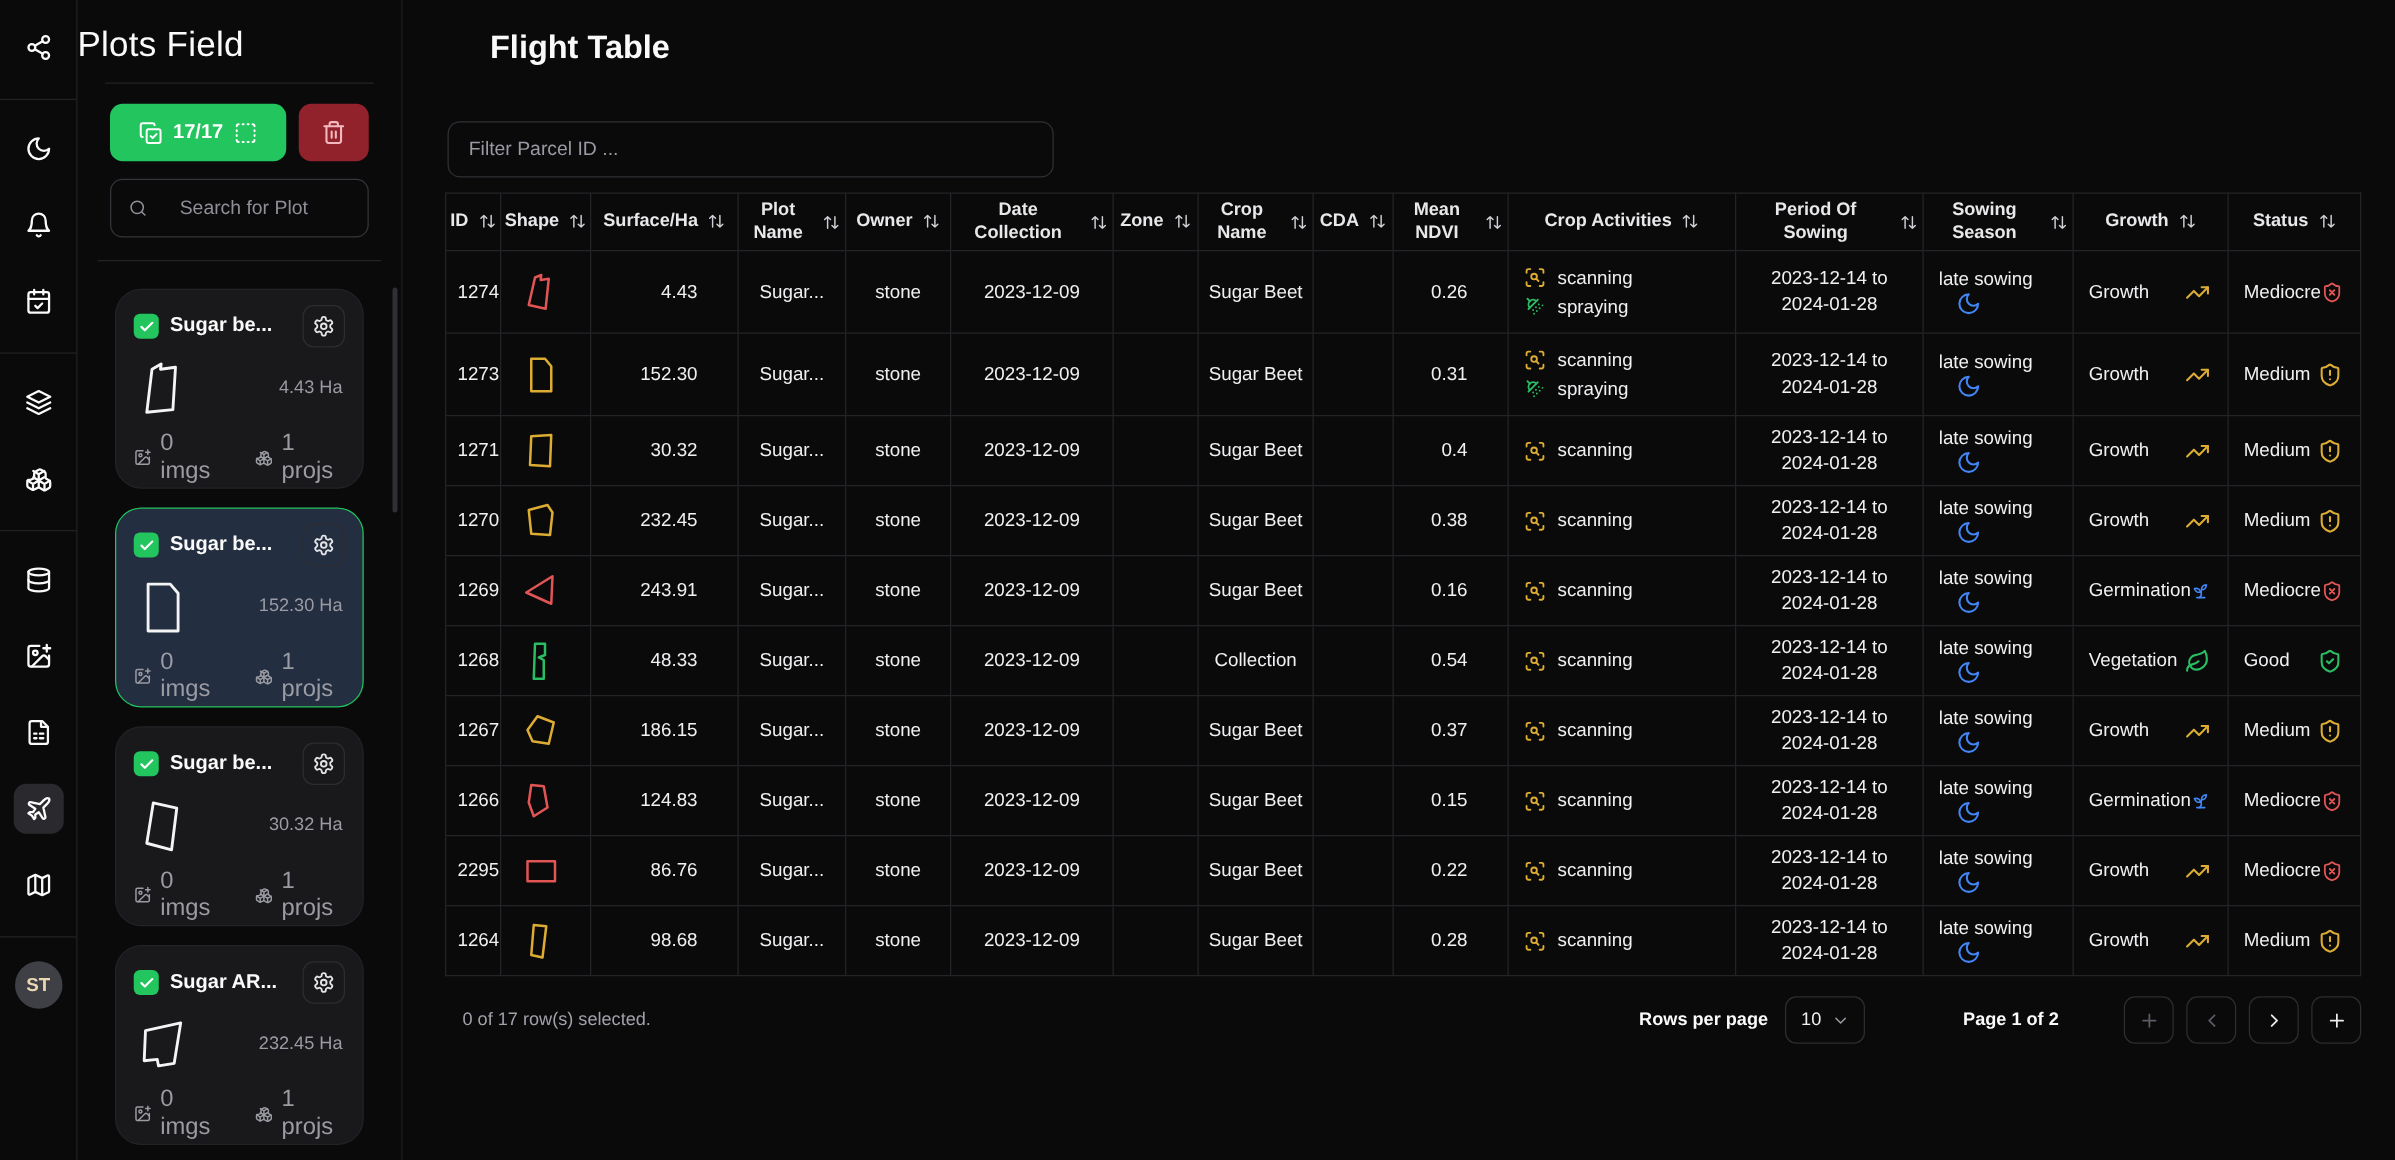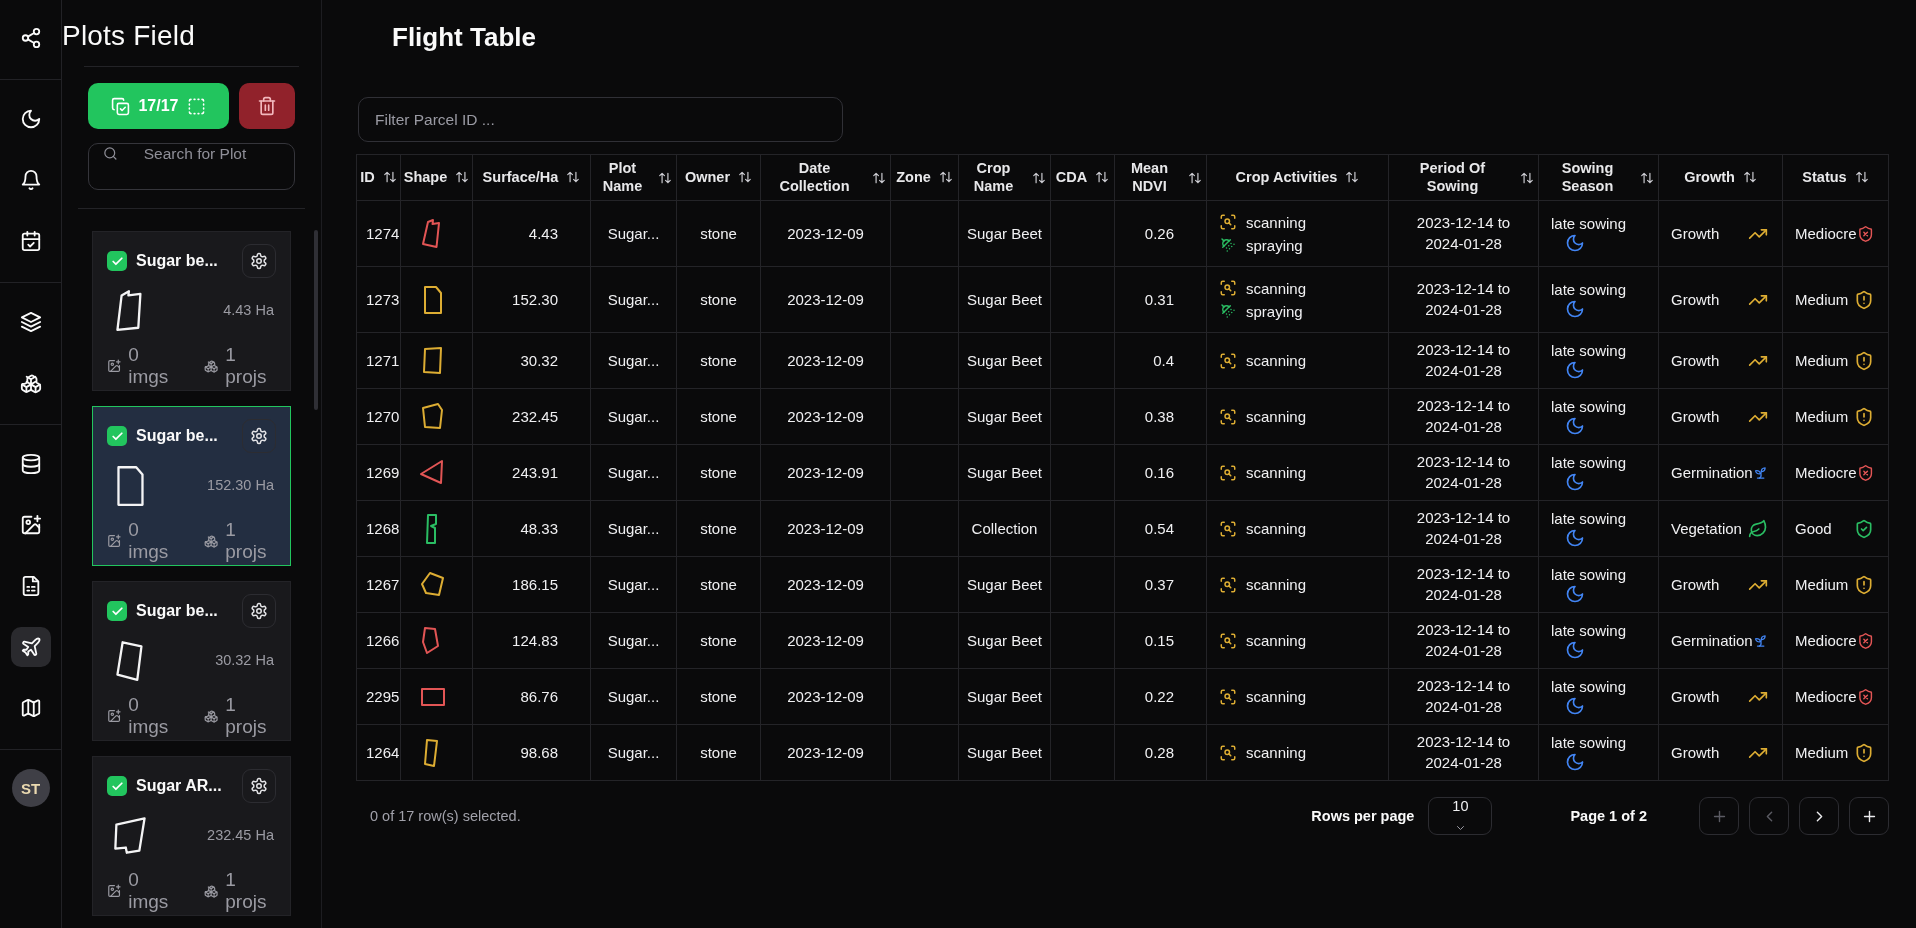--- a/index.html
+++ b/index.html
@@ -19,25 +19,25 @@
   .avatar { width:38px; height:38px; border-radius:50%; background:#3f3f46; display:flex; align-items:center; justify-content:center; font-weight:700; font-size:15px; color:#ead9b0; cursor:pointer; }
 
   
   .panel { width:260px; flex:none; border-right:1px solid #1d1d21; position:relative; }
   .panel-title { font-size:28px; font-weight:400; text-align:left; margin:20px 0 14px; letter-spacing:.2px; }
   .panel-sep { height:1px; background:#232327; margin:0 22px 16px; }
   .panel-sep2 { height:1px; background:#232327; margin:0 16px 22px; }
   .panel-actions { display:flex; gap:10px; margin:0 26px 14px; height:46px; }
   .btn-select { flex:1; display:flex; align-items:center; justify-content:center; gap:8px; background:#22c55e; border:none; border-radius:10px; color:#fff; font-weight:700; font-size:16px; font-family:inherit; cursor:pointer; }
   .btn-delete { width:56px; background:#91222b; border:none; border-radius:10px; color:#f2b8bd; display:flex; align-items:center; justify-content:center; cursor:pointer; }
-  .searchbox { margin:0 26px 18px; height:47px; border:1px solid #35353b; border-radius:10px; display:flex; align-items:flex-start; gap:24px; padding:0 14px; color:#8f8f98; }
+  .searchbox { margin:0 26px 18px; height:47px; border:1px solid #35353b; border-radius:10px; display:flex; align-items:center; gap:24px; padding:0 14px; color:#8f8f98; }
   .searchbox input { background:transparent; border:none; outline:none; color:#e4e4e7; font-size:15.5px; font-family:inherit; width:100%; }
   .searchbox input::placeholder { color:#8f8f98; }
   .cards { display:flex; flex-direction:column; gap:15px; margin:0 30px; }
-  .card { background:#19191c; border:1px solid #232327; border-radius:0; padding:12px 14px; height:160px; cursor:pointer; }
+  .card { background:#19191c; border:1px solid #232327; border-radius:21px; padding:12px 14px; height:160px; cursor:pointer; }
   .card.selected { background:#232e41; border-color:#22c55e; }
   .card-head { display:flex; align-items:center; gap:9px; }
   .checkbox { width:20px; height:20px; border-radius:5px; background:#22c55e; color:#fff; display:flex; align-items:center; justify-content:center; flex:none; cursor:pointer; }
   .card-title { font-weight:700; font-size:16px; white-space:nowrap; overflow:hidden; flex:1; }
   .gearbtn { width:34px; height:34px; border:1px solid #2c2c31; border-radius:9px; background:transparent; color:#e4e4e7; display:flex; align-items:center; justify-content:center; flex:none; cursor:pointer; }
   .card-body { display:flex; align-items:center; justify-content:space-between; padding:4px 2px 2px; height:62px; }
   .card-area { color:#9b9ba3; font-size:14.5px; }
   .card-foot { display:flex; align-items:center; gap:26px; color:#9b9ba3; font-size:19px; margin-top:4px; }
   .stat { display:flex; align-items:center; gap:7px; }
   .panel-scrollbar { position:absolute; right:3px; top:230px; width:4px; height:180px; border-radius:2px; background:#2f2f35; }
@@ -63,21 +63,21 @@
   .act { display:flex; align-items:center; gap:9px; }
   .season { padding-left:12px; display:flex; flex-direction:column; gap:1px; justify-content:center; }
   .season svg { margin-left:14px; }
   .gs { display:flex; align-items:center; justify-content:space-between; padding:0 14px 0 12px; }
   .period { text-align:center; padding:0 10px; line-height:1.35; }
 
   .tfooter { width:1533px; display:flex; align-items:center; margin-top:16px; }
   .sel-text { color:#a1a1aa; font-size:14.5px; margin-left:14px; flex:1; }
   .rpp { display:flex; align-items:center; gap:14px; margin-right:78px; }
   .rpp-label { font-size:14.5px; font-weight:600; }
-  .rpp-select { width:64px; height:38px; border:1px solid #2c2c31; border-radius:9px; display:flex; align-items:center; justify-content:center; gap:8px; font-size:14.5px; cursor:pointer; color:#f0f0f2;flex-direction:column; }
+  .rpp-select { width:64px; height:38px; border:1px solid #2c2c31; border-radius:9px; display:flex; align-items:center; justify-content:center; gap:8px; font-size:14.5px; cursor:pointer; color:#f0f0f2; }
   .rpp-select svg { color:#9a9aa3; }
   .page-label { font-size:14.5px; font-weight:600; margin-right:52px; }
   .pgbtns { display:flex; gap:10px; }
   .pgbtn { width:40px; height:38px; border:1px solid #2c2c31; border-radius:9px; background:transparent; display:flex; align-items:center; justify-content:center; cursor:pointer; color:#ececee; }
   .pgbtn.dim { color:#5b5b63; }
 </style>
 </head>
 <body>
 
 <div class="app">

